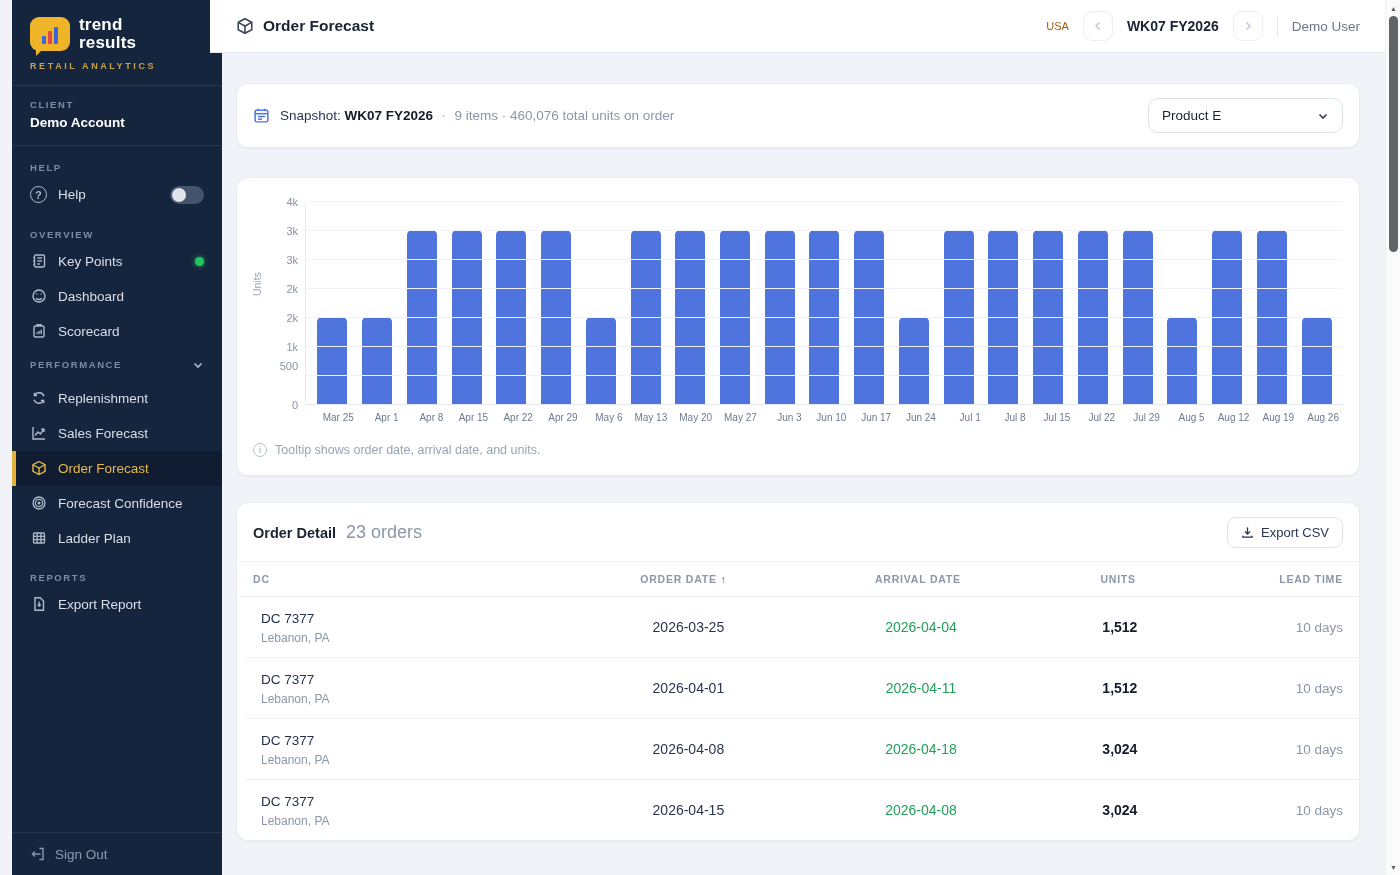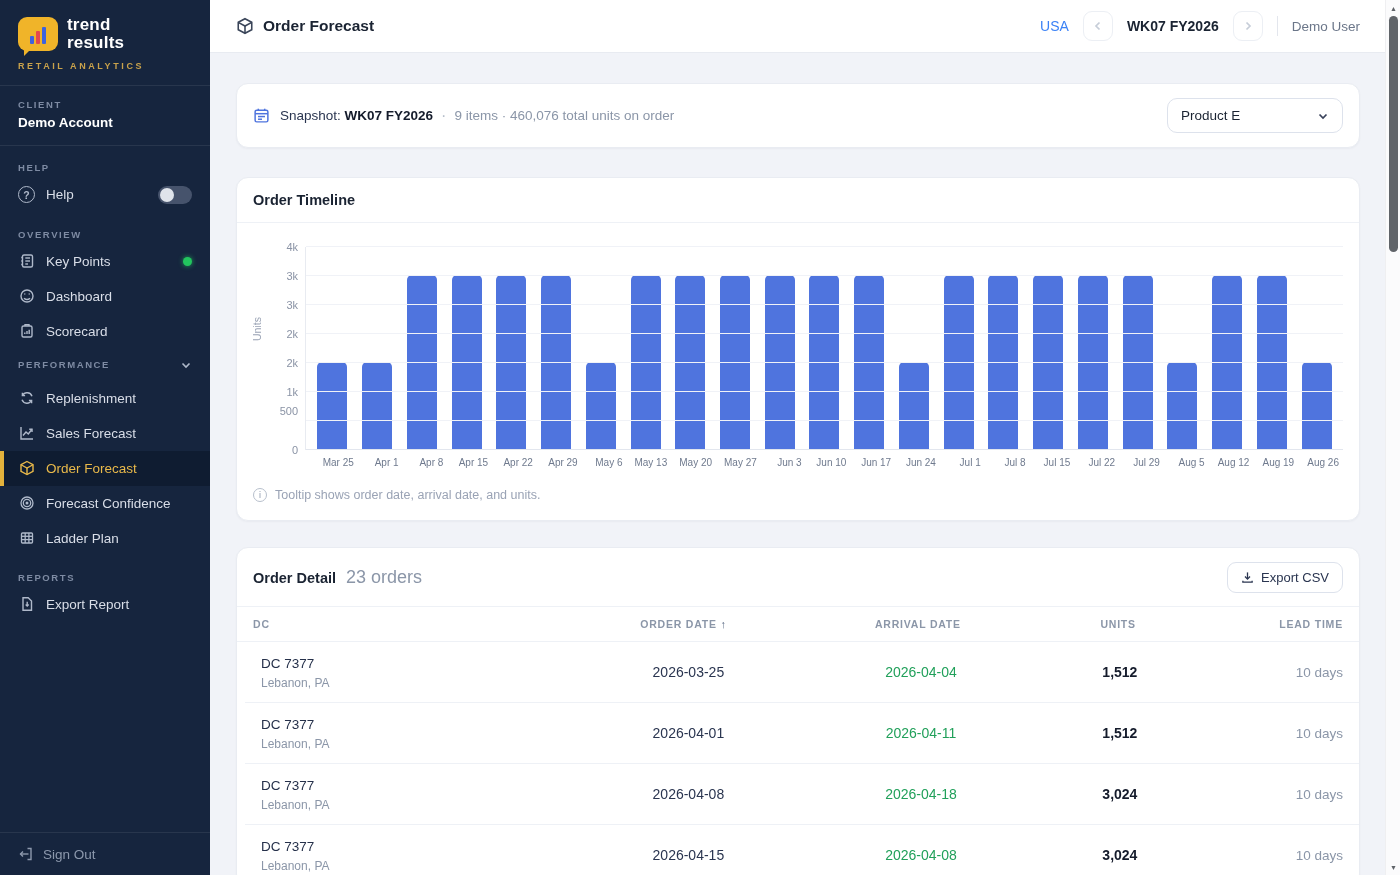--- a/index.html
+++ b/index.html
@@ -2,21 +2,21 @@
 <html><head>
 <meta charset="utf-8">
 <style>
   * { box-sizing: border-box; margin: 0; padding: 0; }
   html,body { width:1400px; height:875px; overflow:hidden; }
   body {
     font-family: "Liberation Sans", "DejaVu Sans", sans-serif;
     background:#F1F3F8; color:#1A2332; position:relative;
   }
   
-  .sidebar{ position:absolute; left:0; top:0; width:210px; height:875px;
+  .sidebar{ position:absolute; left:12px; top:0; width:210px; height:875px;
     background:#16253E; display:flex; flex-direction:column; color:#D9DEE8; }
   .brand{ padding:16px 18px 14px; border-bottom:1px solid rgba(255,255,255,.08); }
   .brand-row{ display:flex; align-items:center; gap:9px; }
   .brand-bubble{ width:40px; height:34px; background:#F0B429; border-radius:9px; position:relative; flex:0 0 auto; display:flex; align-items:flex-end; justify-content:center; gap:2px; padding:0 7px 7px; }
   .brand-bubble:after{ content:""; position:absolute; left:6px; bottom:-5px; border:6px solid transparent; border-top-color:#F0B429; border-left-color:#F0B429; }
   .bb-bar{ width:4px; border-radius:1px; }
   .bb-bar.b1{ height:8px; background:#3E63DD; }
   .bb-bar.b2{ height:13px; background:#E5484D; }
   .bb-bar.b3{ height:17px; background:#3E63DD; }
   .brand-name{ color:#fff; font-weight:700; font-size:17px; line-height:1.05; letter-spacing:.2px; }
@@ -38,35 +38,35 @@
   .help-q{ width:17px; height:17px; border:1.4px solid #AFB9CA; border-radius:50%; font-size:10.5px; font-weight:700; color:#AFB9CA; display:flex; align-items:center; justify-content:center; }
   .sb-spacer{ flex:1; }
   .signout{ border-top:1px solid rgba(255,255,255,.08); padding:13px 18px; display:flex; align-items:center; gap:9px; color:#8D99AD; font-size:13.5px; cursor:pointer; }
   svg.ic{ display:block; }
   
   .main{ position:absolute; left:210px; top:0; width:1175px; height:875px; }
   .topbar{ height:53px; background:#fff; border-bottom:1px solid #E8EBF1; display:flex; align-items:center; padding:0 25px 0 26px; }
   .tb-title{ display:flex; align-items:center; gap:9px; font-size:15.5px; font-weight:700; color:#1A2332; }
   .tb-title .nav-ico{ color:#3A4559; }
   .tb-right{ margin-left:auto; display:flex; align-items:center; gap:14px; }
-  .tb-country{ color:#3b82f6; font-size:14px; }
+  .tb-country{ color:#a16207; font-size:11px; }
   .nav-btn{ width:30px; height:30px; border:1px solid #ECEFF4; border-radius:9px; background:#fff; display:flex; align-items:center; justify-content:center; color:#C6CDD8; cursor:pointer; }
   .tb-week{ font-size:14px; font-weight:700; color:#1A2332; }
   .tb-divider{ width:1px; height:20px; background:#E3E6ED; }
   .tb-user{ color:#6B7689; font-size:13.5px; }
   .content{ padding:30px 25px 0 26px; }
   .card{ background:#fff; border:1px solid #E9ECF2; border-radius:12px; box-shadow:0 1px 2px rgba(16,24,40,.04); }
   
   .snapshot{ display:flex; align-items:center; padding:14px 16px; margin-bottom:29px; }
   .snap-ico{ color:#4F74DE; margin-right:10px; display:flex; }
   .snap-text{ font-size:13.5px; color:#2A3550; }
   .snap-text b{ font-weight:700; color:#141B2B; }
   .snap-sep{ color:#B6BECB; margin:0 8px; }
   .snap-summary{ color:#8B96A8; font-size:13.5px; }
-  .select{ margin-left:auto; width:176px; border:1px solid #DDE2EC; border-radius:10px; padding:9px 13px; display:flex; align-items:center; font-size:13.5px; color:#1A2332; background:#fff; cursor:pointer; }
+  .select{ margin-left:auto; width:195px; border:1px solid #DDE2EC; border-radius:10px; padding:9px 13px; display:flex; align-items:center; font-size:13.5px; color:#1A2332; background:#fff; cursor:pointer; }
   .select .chev{ margin-left:auto; color:#39425A; }
   
   .timeline-card{ margin-bottom:26px; }
   .card-head{ padding:14px 16px; border-bottom:1px solid #EEF1F6; display:flex; align-items:center; gap:10px; }
   .card-title{ font-size:14.5px; font-weight:700; color:#1A2332; }
   .chart-wrap{ position:relative; padding:24px 16px 0 0; }
   .chart-ylab{ position:absolute; left:14px; top:118px; transform:rotate(-90deg); transform-origin:left top; color:#9AA3B5; font-size:10.5px; }
   .chart-grid{ position:relative; margin-left:68px; height:203px; border-left:1px solid #E8EBF1; }
   .gridline{ position:absolute; left:0; right:0; height:1px; background:#F0F2F7; }
   .gridline.baseline{ background:#E2E6EE; }
@@ -313,23 +313,20 @@
       <span class="snap-summary">9 items · 460,076 total units on order</span>
       <div class="select">
         <span>Product E</span>
         <svg class="chev" width="12" height="12" viewBox="0 0 12 12" fill="none" stroke="currentColor" stroke-width="1.7">
             <path d="M2.5 4.5 6 8l3.5-3.5"></path>
           </svg>
       </div>
     </div>
 
     <div class="card timeline-card">
-      <div class="card-head">
-        <span class="card-title">Order Timeline</span>
-      </div>
       <div class="chart-wrap">
         <span class="chart-ylab">Units</span>
         <div class="chart-grid">
           <div class="bars-row">
               <div class="bar-slot">
                 <div class="bar" style="height: 87.696px; background: rgb(79, 116, 222);"></div>
               </div>
               <div class="bar-slot">
                 <div class="bar" style="height: 87.696px; background: rgb(79, 116, 222);"></div>
               </div>

